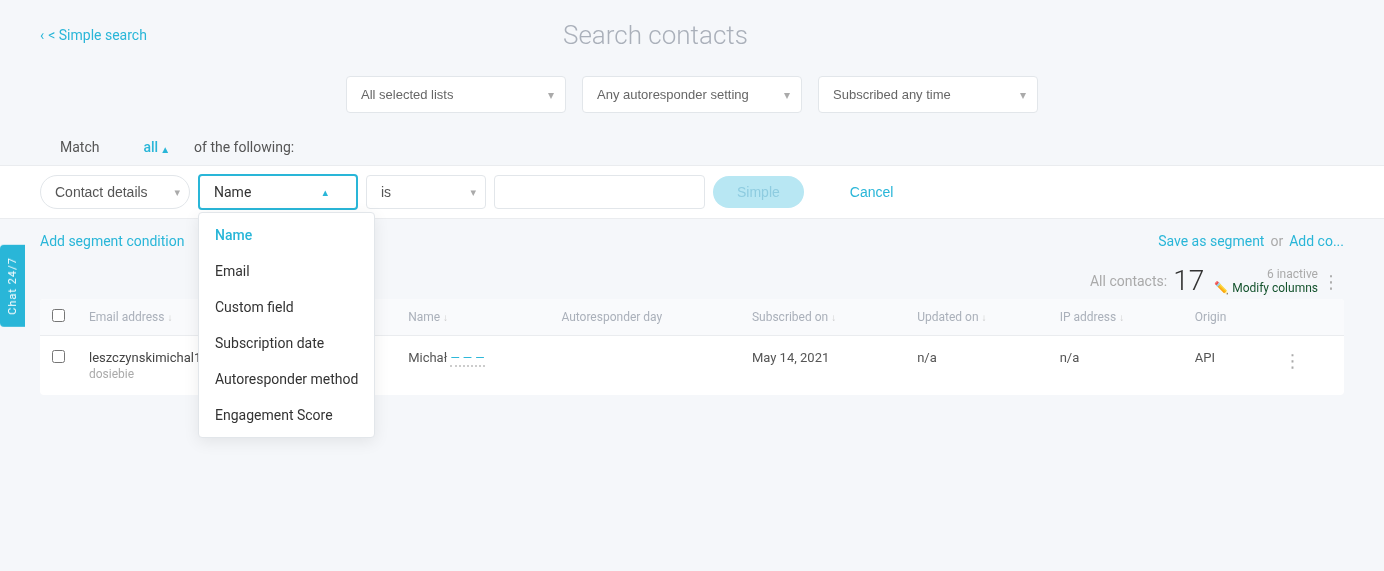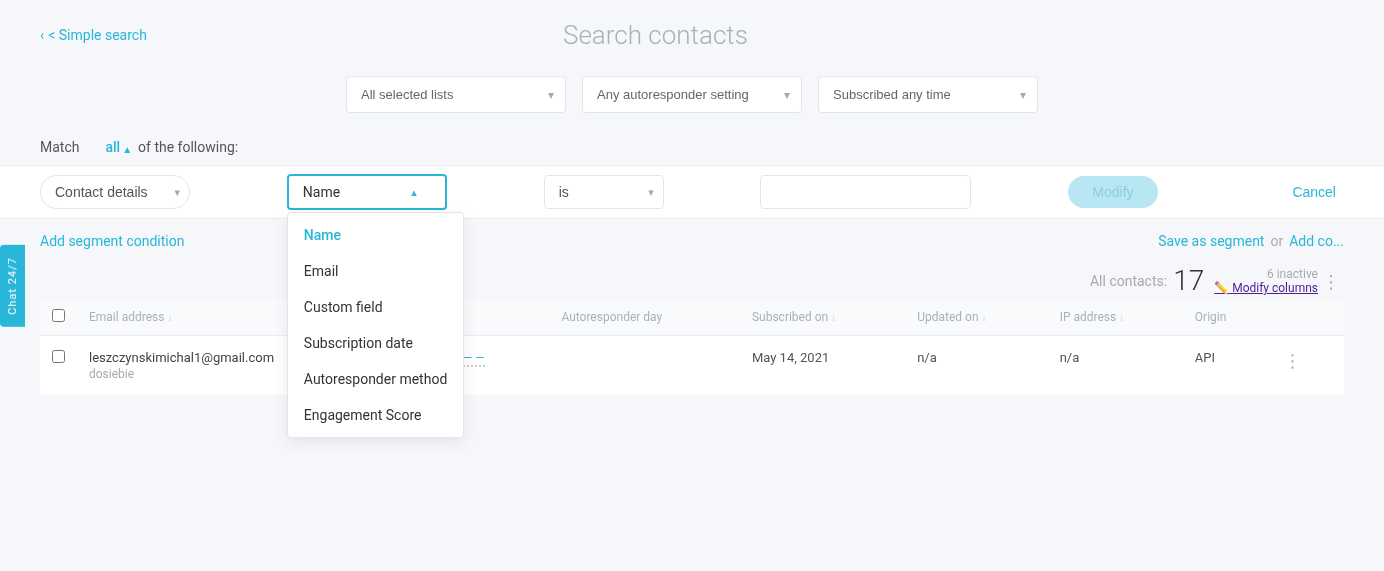--- a/index.html
+++ b/index.html
@@ -70,24 +70,24 @@
       right: 12px;
       top: 50%;
       transform: translateY(-50%);
       color: #aaa;
       pointer-events: none;
       font-size: 12px;
     }
 
     
     .match-row {
-      padding: 10px 40px;
-      display: flex;
-      align-items: center;
-      gap: 6px;
+      padding: 10px 60px;
+      display: flex;
+      align-items: center;
+      gap: 24px;
       font-size: 14px;
       color: #555;
     }
     .match-toggle {
       color: #29b6d8;
       cursor: pointer;
       display: flex;
       align-items: flex-end;
       gap: 2px;
       margin-left: 20px;
@@ -99,21 +99,20 @@
     
     .condition-row {
       display: flex;
       align-items: center;
       gap: 8px;
       padding: 8px 40px;
       background: #fff;
       border-top: 1px solid #eaecef;
       border-bottom: 1px solid #eaecef;
       position: relative;
-      justify-content: space-between;
     }
     .condition-select {
       appearance: none;
       background: #fff;
       border: 1px solid #e2e6ea;
       border-radius: 20px;
       padding: 8px 28px 8px 14px;
       font-size: 14px;
       color: #555;
       cursor: pointer;
@@ -275,23 +274,22 @@
       font-weight: 300;
       color: #333;
       line-height: 1;
     }
     .inactive-count {
       font-size: 12px;
       color: #aaa;
     }
     .modify-columns {
       font-size: 12px;
-      color: #4c1d95;
-      cursor: pointer;
-      text-decoration: underline;
+      color: #14532d;
+      cursor: pointer;
     }
     .more-icon {
       color: #aaa;
       cursor: pointer;
       font-size: 18px;
       padding: 0 4px;
     }
 
     
     .table-section {
@@ -436,21 +434,21 @@
     </div>
 
     <div class="is-select-wrapper">
       <select>
         <option>is</option>
       </select>
     </div>
 
     <input class="value-input" type="text" value="" style="">
 
-    <button class="apply-btn">Modify</button>
+    <button class="apply-btn">Simple</button>
     <button class="cancel-btn">Cancel</button>
   </div>
 
   <div class="actions-row">
     <span class="add-condition-link">Add segment condition</span>
     <div class="save-segment-row">
       <span class="save-link">Save as segment</span>
       <span class="or-text">or</span>
       <span class="save-link">Add co...</span>
     </div>

